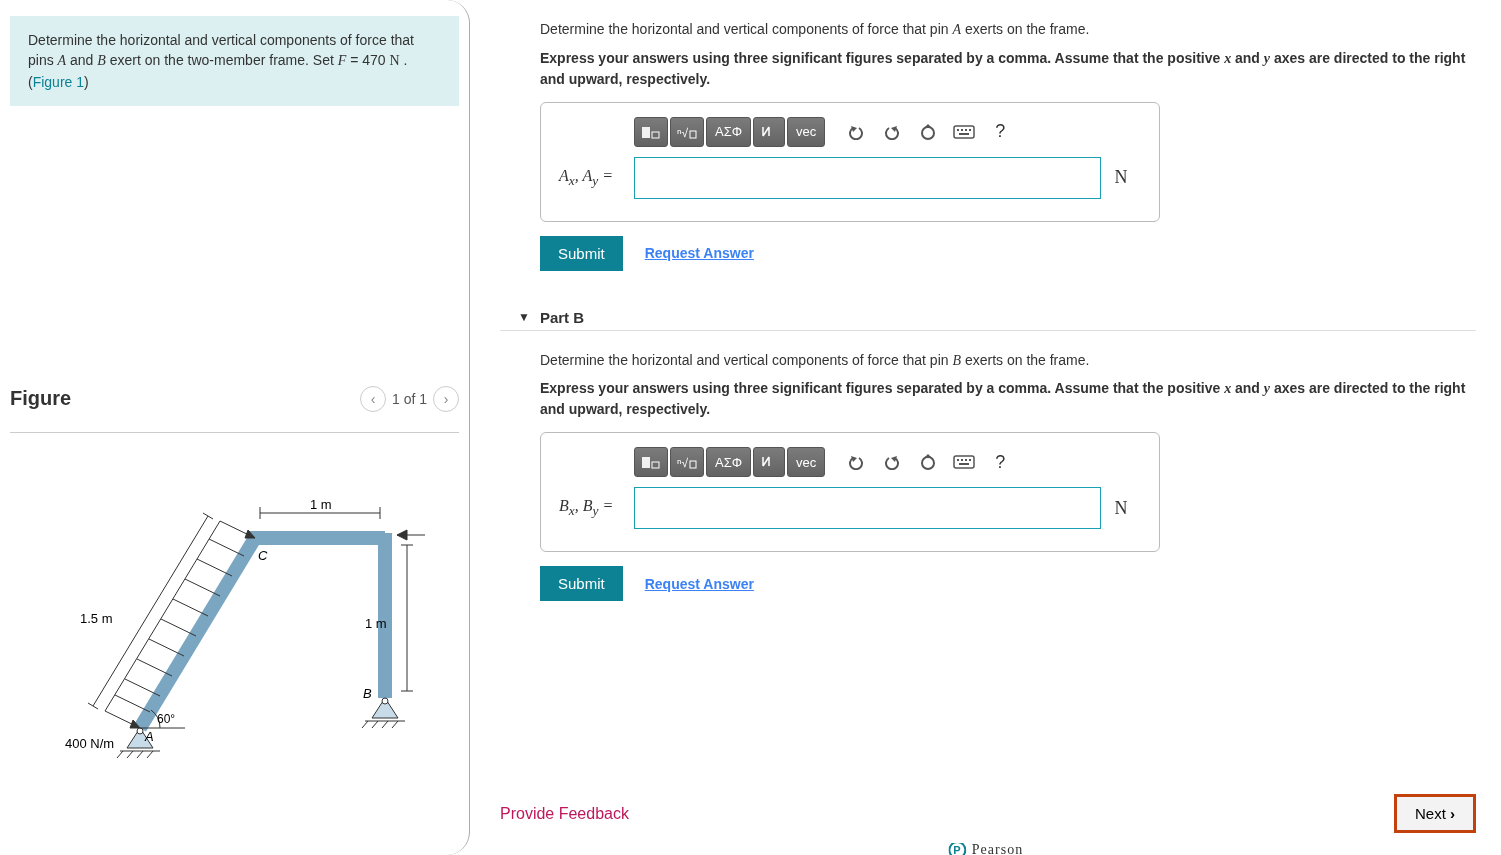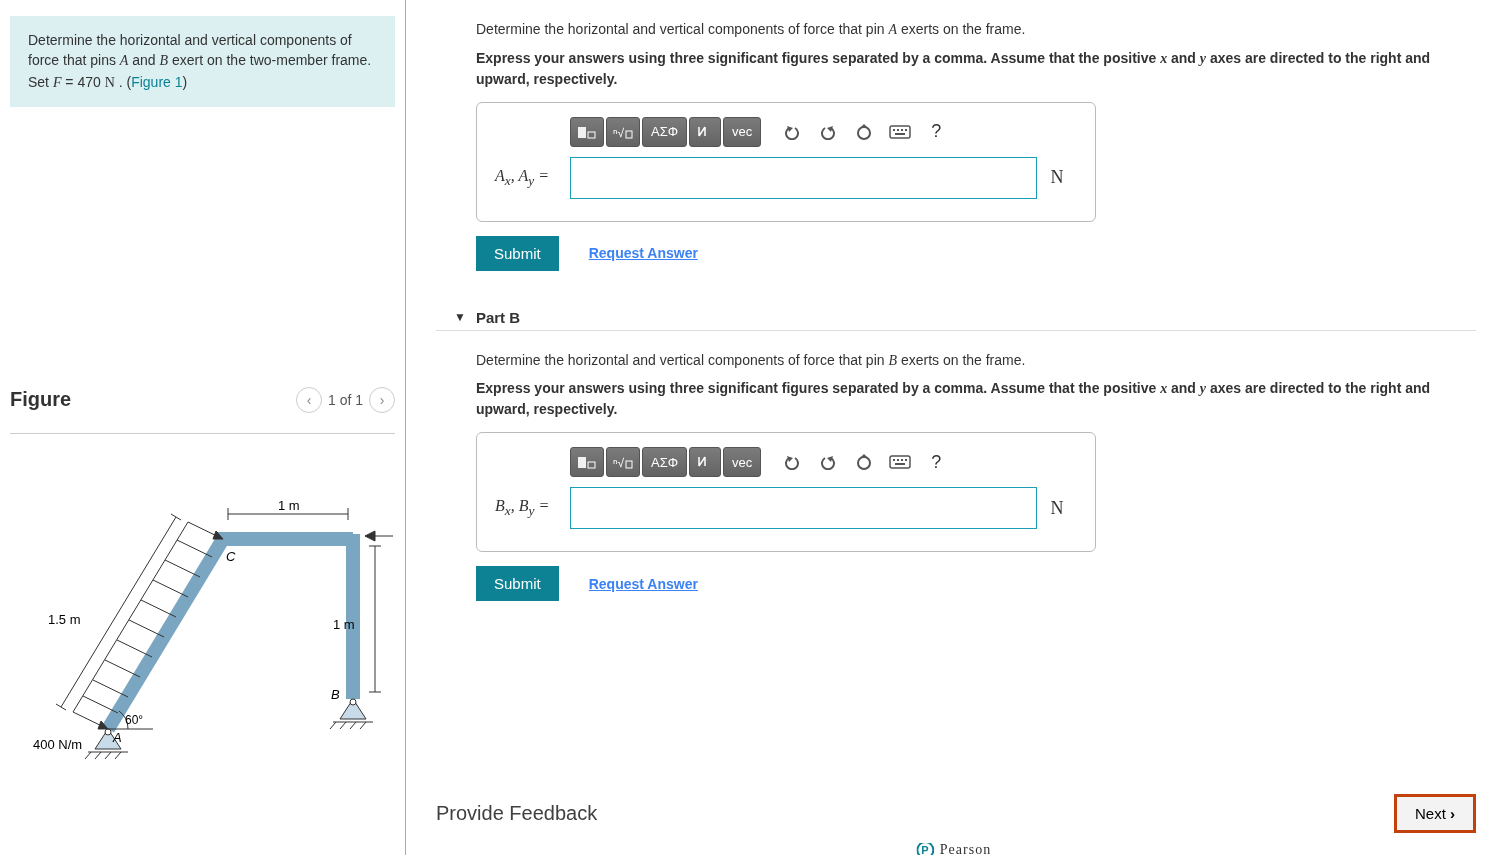--- a/index.html
+++ b/index.html
@@ -9,23 +9,24 @@
     font-size: 14px;
     color: #333;
     background: #fff;
   }
   .container {
     display: flex;
     width: 1501px;
     height: 855px;
   }
   .left-pane {
-    width: 406px;
+    width: 470px;
     border-right: 1px solid #aaa;
     padding: 16px 10px 0 10px;
+    border-radius: 23px;
   }
   .right-pane {
     flex: 1;
     padding: 0 25px 0 30px;
     position: relative;
   }
   .problem-box {
     background: #dcf0f2;
     padding: 14px 18px;
     line-height: 1.45;
@@ -129,21 +130,21 @@
   .answer-unit {
     width: 40px;
     text-align: center;
     font-family: 'Times New Roman', serif;
     font-size: 18px;
   }
   .action-row {
     margin: 0 0 0 40px;
     display: flex;
     align-items: center;
-    gap: 30px;
+    gap: 22px;
   }
   .submit-btn {
     background: #0c8294;
     color: #fff;
     border: none;
     padding: 9px 18px;
     font-size: 15px;
     cursor: pointer;
   }
   .request-link {
@@ -159,21 +160,21 @@
   }
   .caret { color:#333; font-size:12px; }
   .footer-row {
     position: absolute;
     bottom: 22px;
     left: 30px; right: 25px;
     display: flex;
     justify-content: space-between;
     align-items: center;
   }
-  .provide-link { color:#404040; font-size: 20px; cursor:pointer; }
+  .provide-link { color:#be185d; font-size: 16px; cursor:pointer; }
   .next-btn {
     background: #f3f3f3;
     border: 3px solid #c2410c;
     padding: 8px 18px;
     font-size: 15px;
     cursor: pointer;
   }
   .pearson-row {
     position:absolute; bottom: -2px; left: 50%; transform: translateX(-50%);
     display:flex; align-items:center; gap:6px;

